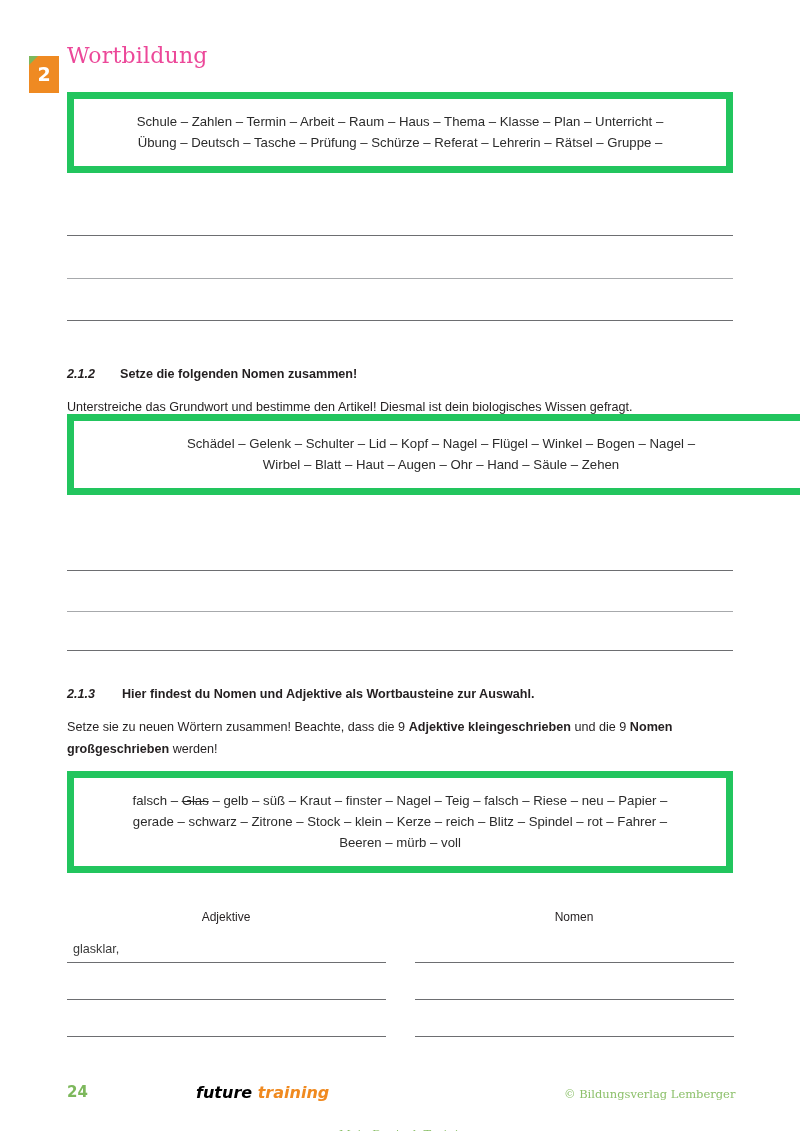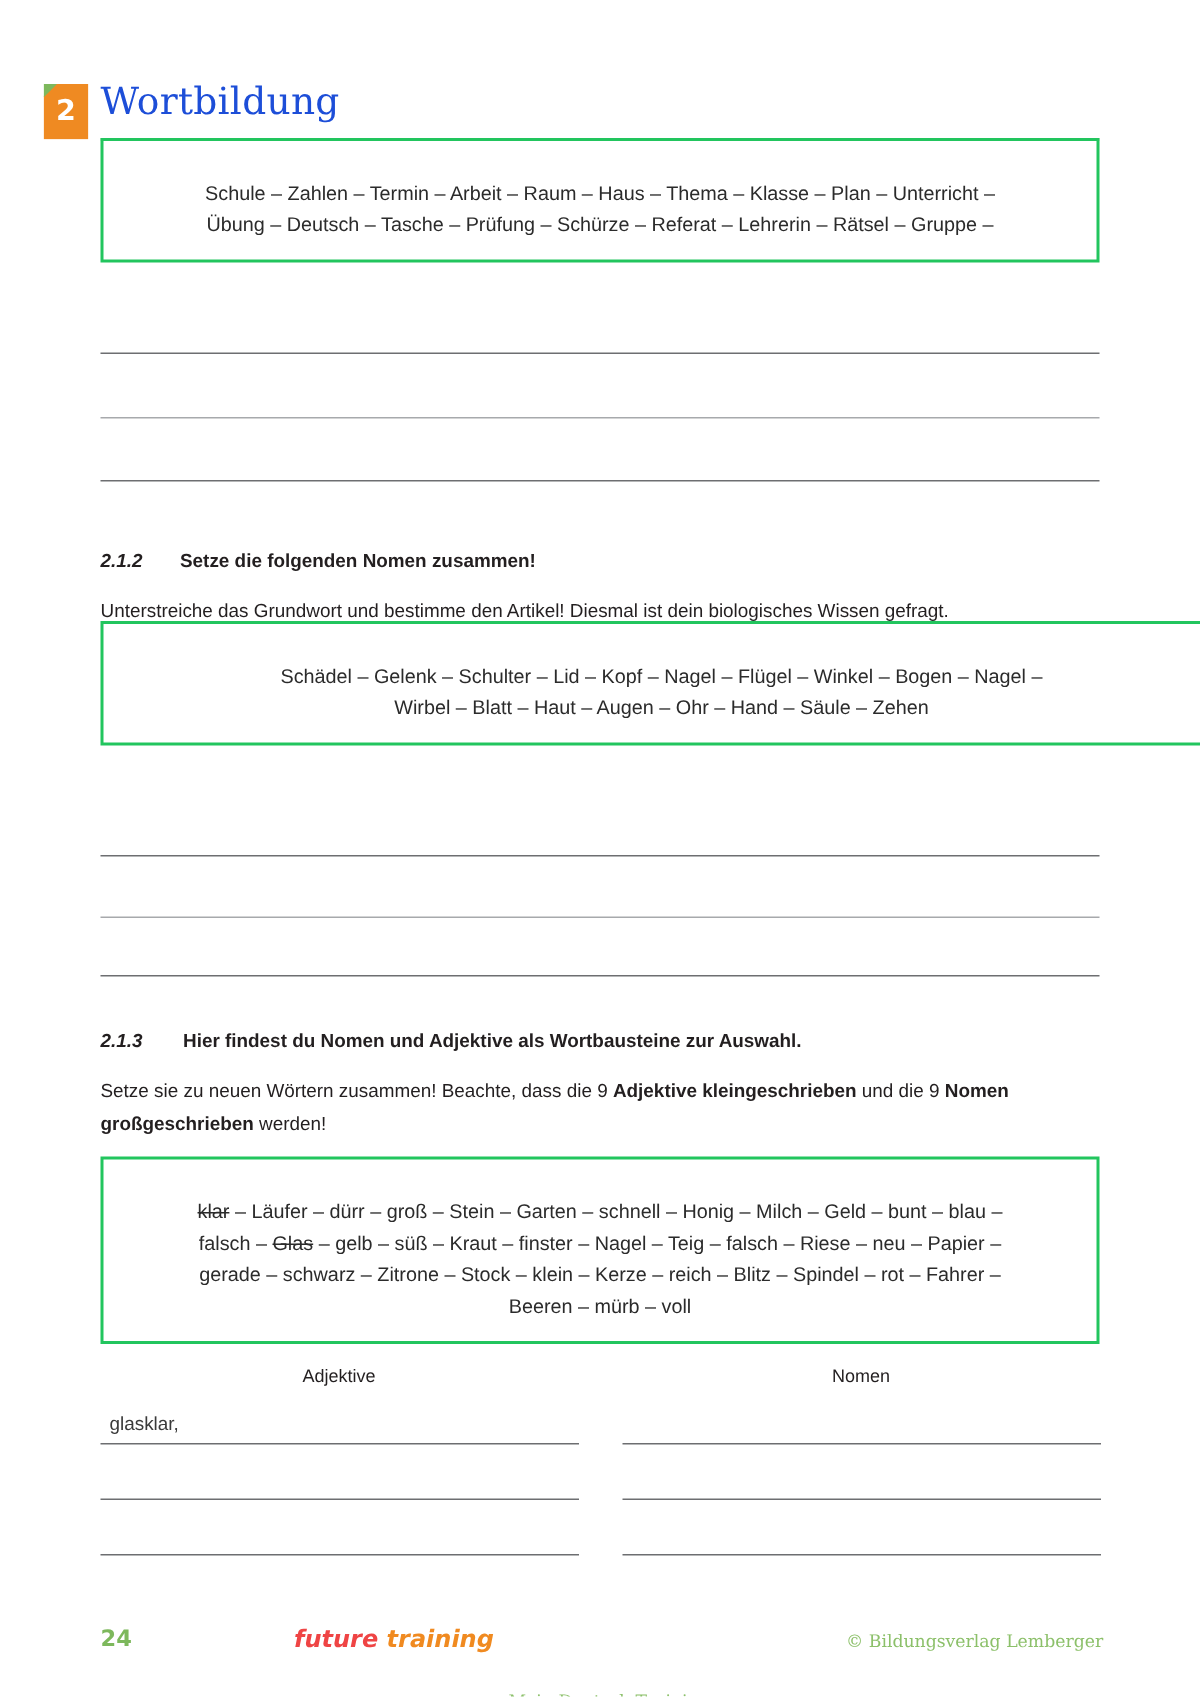--- a/index.html
+++ b/index.html
@@ -56,48 +56,48 @@
     top: 30px;
     width: 9px;
     height: 9px;
     background: #7DB85C;
     -webkit-clip-path: polygon(0 0, 100% 0, 0 100%);
     clip-path: polygon(0 0, 100% 0, 0 100%);
   }
   .chapter-title {
     position: absolute;
     left: 67px;
-    top: 27px;
+    top: 17px;
     font-family: "DejaVu Serif", serif;
-    font-size: 25px;
+    font-size: 22px;
     font-weight: 400;
-    color: #1d4ed8;
+    color: #ec4899;
     letter-spacing: 0.2px;
   }
   .header-rule {
     position: absolute;
     left: 67px;
     top: 66px;
     width: 666px;
     height: 2px;
     background: #8CC06A;
   }
 
   
   .wordbox {
     position: absolute;
-    border: 2px solid #22c55e;
+    border: 7px solid #22c55e;
     background: #ffffff;
     box-sizing: border-box;
     text-align: center;
     font-family: "Liberation Sans", sans-serif;
     font-size: 13.2px;
     line-height: 21px;
     color: #2b2b2b;
-    padding: 24px 16px 13px 16px;
+    padding: 12px 16px 13px 16px;
   }
   .wordbox .wb-line { display: block; white-space: nowrap; }
   .strike { text-decoration: line-through; text-decoration-thickness: 1px; }
 
   #wordbox-1 { left: 67px; top: 92px; width: 666px; }
   #wordbox-2 { left: 67px; top: 414px; width: 748px; }
   #wordbox-3 { left: 67px; top: 771px; width: 666px; }
 
   
   .writing-line {
@@ -159,21 +159,21 @@
   .footer-brand {
     position: absolute;
     left: 196px;
     top: 1083px;
     font-family: "DejaVu Sans", sans-serif;
     font-size: 16px;
     font-style: italic;
     font-weight: 700;
     white-space: nowrap;
   }
-  .brand-a { color: #ef4444; font-style: italic; }
+  .brand-a { color: #000000; font-style: italic; }
   .brand-b { color: #F08A20; }
   .footer-sub {
     position: absolute;
     left: 339px;
     top: 1087px;
     font-family: "DejaVu Serif", serif;
     font-size: 11.5px;
     color: #8CC06A;
     white-space: nowrap;
     margin-top: 40px;
@@ -223,21 +223,20 @@
   <div class="writing-line" style="left:67px; top:650px; width:666px;"></div>
 
   <div class="ex-num" style="left:67px;  top:687px;">2.1.3</div>
   <div class="ex-head" style="left:122px; top:687px;">Hier findest du Nomen und Adjektive als Wortbausteine zur Auswahl.</div>
 
   <div class="ex-body" style="left:67px; top:716px; width:668px;">
     <span>Setze sie zu neuen Wörtern zusammen! Beachte, dass die 9 </span><b>Adjektive kleingeschrieben</b><span> und die 9 </span><b>Nomen großgeschrieben</b><span> werden!</span>
   </div>
 
   <div class="wordbox" id="wordbox-3">
-    <span class="wb-line"><span class="strike">klar</span><span> – Läufer – dürr – groß – Stein – Garten – schnell – Honig – Milch – Geld – bunt – blau –</span></span>
     <span class="wb-line"><span>falsch – </span><span class="strike">Glas</span><span> – gelb – süß – Kraut – finster – Nagel – Teig – falsch – Riese – neu – Papier –</span></span>
     <span class="wb-line">gerade – schwarz – Zitrone – Stock – klein – Kerze – reich – Blitz – Spindel – rot – Fahrer –</span>
     <span class="wb-line">Beeren – mürb – voll</span>
   </div>
 
   <div class="col-head" style="left:126px; top:910px; width:200px;">Adjektive</div>
   <div class="col-head" style="left:474px; top:910px; width:200px;">Nomen</div>
 
   <div class="sample-answer" style="left:73px; top:942px;">glasklar,</div>
 

